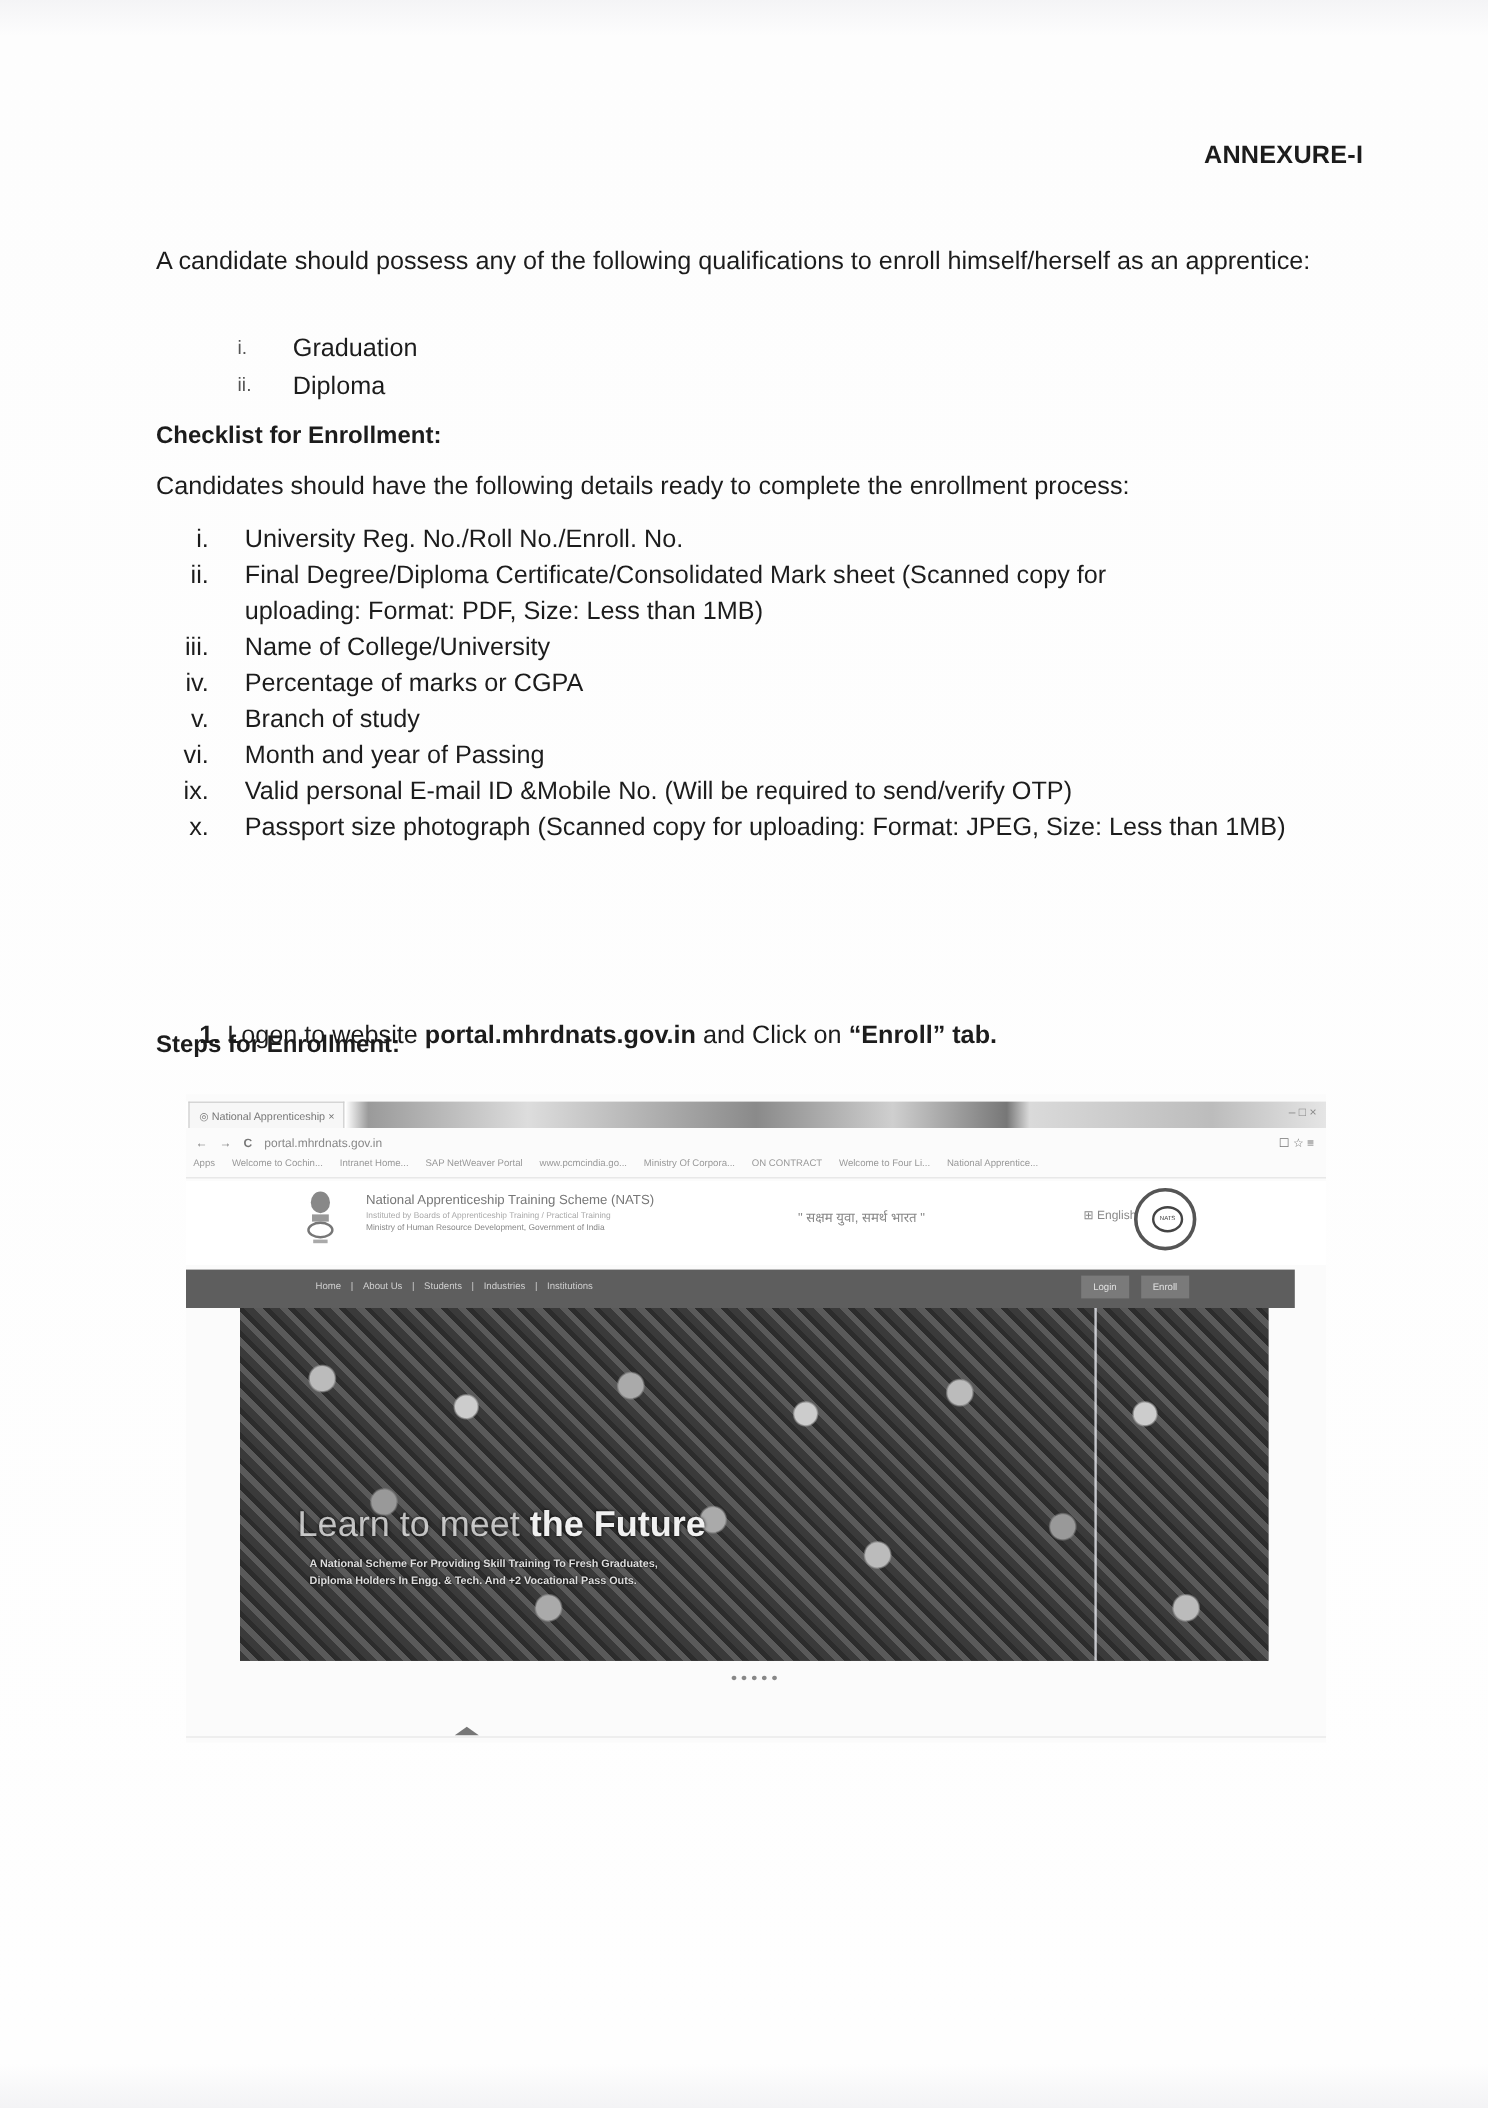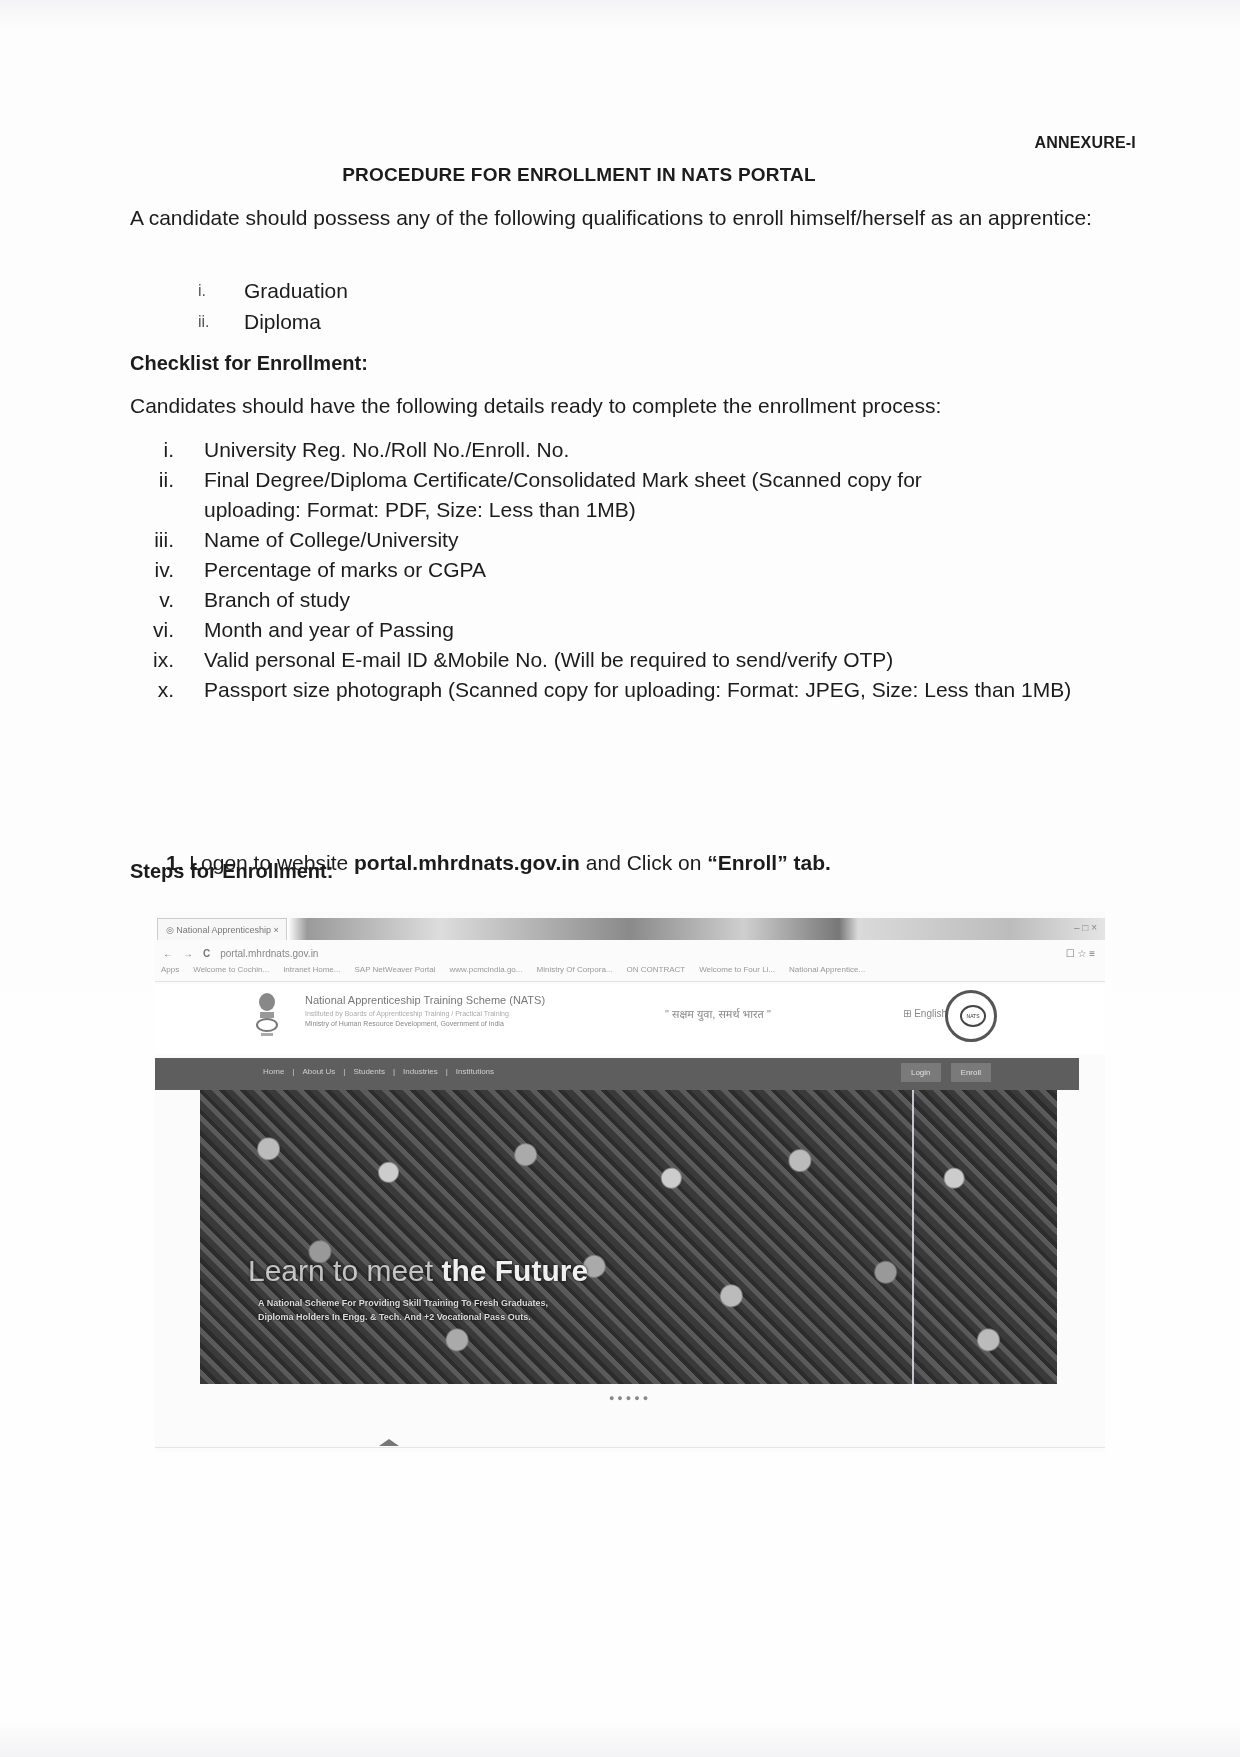--- a/index.html
+++ b/index.html
@@ -1,21 +1,21 @@
 <!DOCTYPE html>
 <html><head>
 <meta charset="utf-8">
 <style>
   html, body { margin: 0; padding: 0; }
   body {
     width: 1240px; height: 1757px; background: #fefefe; position: relative; overflow: hidden;
     font-family: "Liberation Sans", "DejaVu Sans", sans-serif; color: #1c1c1c;
   }
   .page { position: absolute; inset: 0; background: linear-gradient(180deg,#f4f4f6 0px,#fdfdfd 30px,#fefefe 1720px,#f3f3f5 1757px); }
-  .annex { position: absolute; top: 134px; right: 104px; font-weight: bold; font-size: 16px; letter-spacing: 0.2px; }
+  .annex { position: absolute; top: 118px; right: 104px; font-weight: bold; font-size: 21px; letter-spacing: 0.2px; }
   .title { position: absolute; top: 164px; left: 0; width: 1158px; text-align: center; font-weight: bold; font-size: 19px; letter-spacing: 0.2px; }
   .para { position: absolute; left: 130px; width: 990px; font-size: 21px; line-height: 31px; }
   .p1 { top: 202px; }
   .qual-list { position: absolute; top: 275px; left: 198px; list-style: none; margin: 0; padding: 0; font-size: 21px; line-height: 31px; }
   .qual-list li { display: flex; }
   .qual-list .num { width: 46px; font-size: 16px; color: #555; }
   .section-h { position: absolute; left: 130px; font-weight: bold; font-size: 20px; }
   .h-check { top: 352px; }
   .p2 { top: 390px; }
   .check-list { position: absolute; top: 435px; left: 130px; list-style: none; margin: 0; padding: 0; font-size: 21px; line-height: 30px; width: 1000px; }
@@ -72,21 +72,20 @@
   .dots { position: absolute; top: 481px; left: 0; right: 0; text-align: center; font-size: 9px; color: #888; letter-spacing: 3px; }
   .caret-up { position: absolute; top: 527px; left: 224px; width: 0; height: 0; border-left: 10px solid transparent; border-right: 10px solid transparent; border-bottom: 7px solid #777; }
   .shot-bottom { position: absolute; top: 535px; left: 0; right: 0; height: 1px; background: #e5e5e5; }
 </style>
 </head>
 <body>
 
 <div class="page">
 
   <div class="annex">ANNEXURE-I</div>
-  <div class="title">PROCEDURE FOR ENROLLMENT IN NATS PORTAL</div>
   <div class="para p1">A candidate should possess any of the following qualifications to enroll himself/herself as an apprentice:</div>
 
   <ul class="qual-list">
     <li>
         <span class="num">i.</span>
         <span>Graduation</span>
       </li>
     <li>
         <span class="num">ii.</span>
         <span>Diploma</span>

